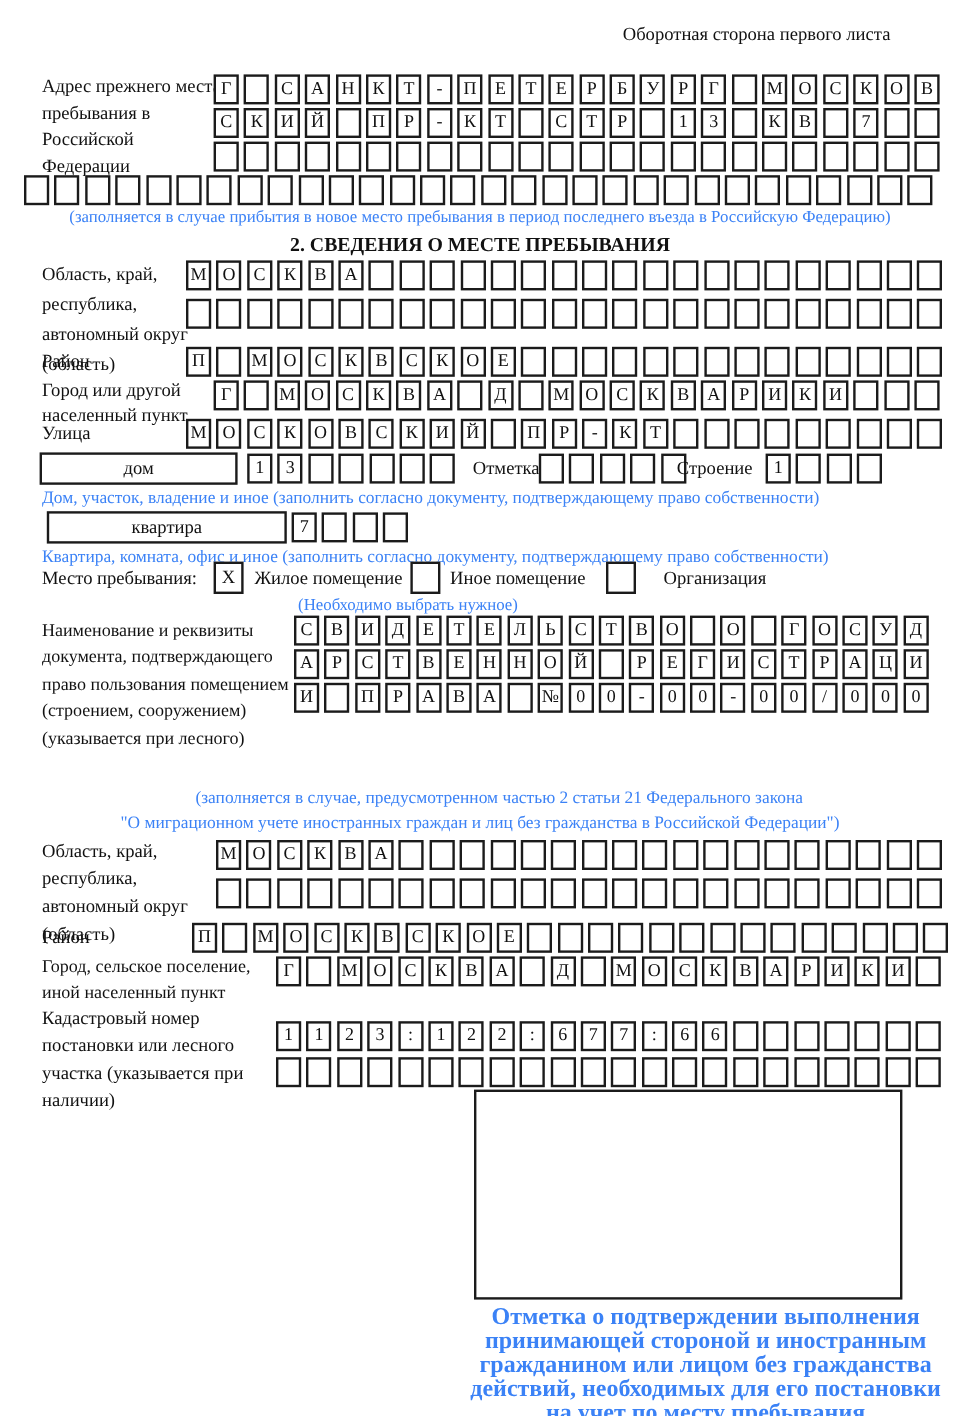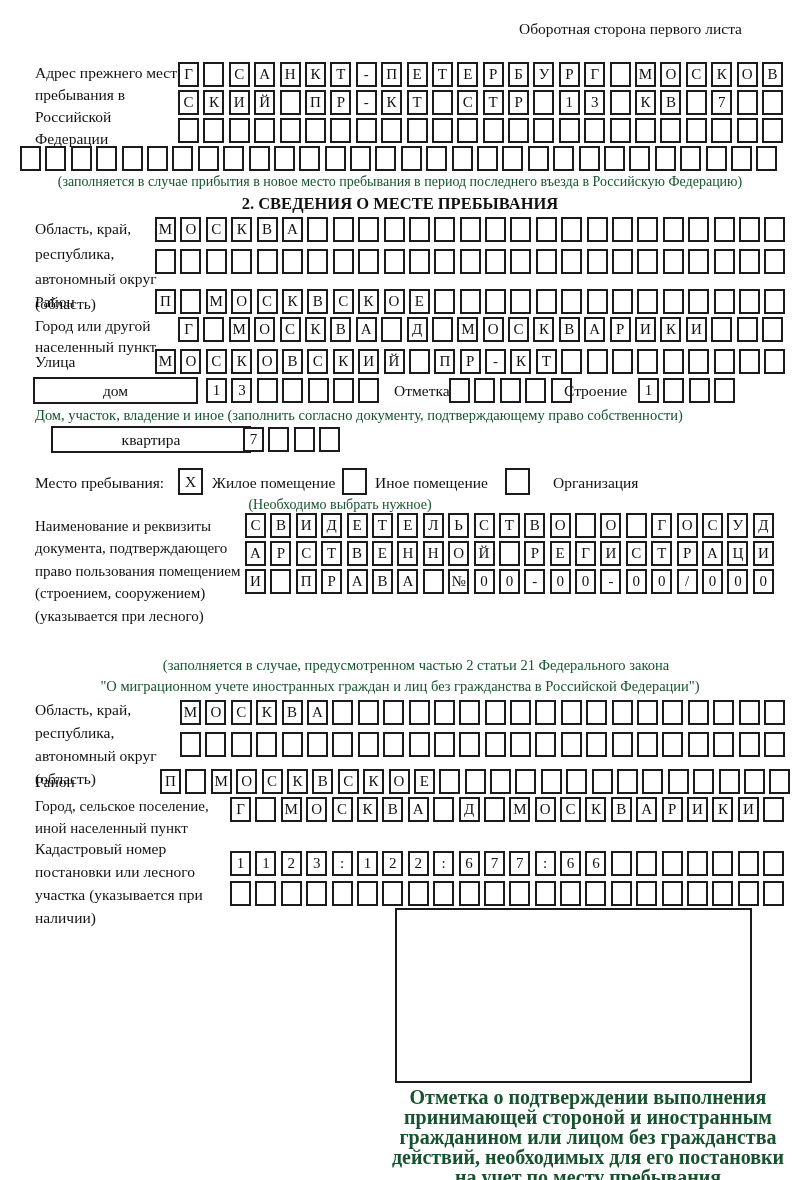--- a/index.html
+++ b/index.html
@@ -3,21 +3,21 @@
 <meta charset="utf-8">
 <style>
   html,body{margin:0;padding:0;background:#fff;}
   #page{
     position:relative;width:800px;height:1180px;background:#fff;
     font-family:"Liberation Serif","DejaVu Serif",serif;color:#111;
     overflow:hidden;
   }
   .abs{position:absolute;}
   .lbl{font-size:15.5px;line-height:22px;}
-  .cap{font-size:14px;color:#14532d;}
+  .cap{font-size:14px;color:#3b82f6;}
   .title{font-weight:bold;font-size:16.5px;text-align:center;width:100%;}
   .center{text-align:center;width:100%;}
   .cells{position:absolute;display:flex;gap:4.4px;}
   .cell{
     box-sizing:border-box;flex:none;width:21px;height:25px;
     border:2px solid #1b1b1b;display:flex;align-items:center;justify-content:center;
     font-size:15px;background:#fff;
   }
   .cells.cb .cell{width:25px;height:27px;font-size:15.5px;}
   .named-box{
@@ -310,27 +310,28 @@
     </div>
   <div class="abs lbl" style="left:564px;top:380px;">Строение</div>
   <div class="cells" style="left:638px;top:378px;">
       <div class="cell">1</div>
       <div class="cell"></div>
       <div class="cell"></div>
       <div class="cell"></div>
     </div>
   <div class="abs cap" style="left:35px;top:407px;font-size:14.5px;text-align:center;">Дом, участок, владение и иное (заполнить согласно документу, подтверждающему право собственности)</div>
 
-  <div class="named-box" style="left:51px;top:426px;width:200px;">квартира</div>
+  <div class="named-box" style="left:39px;top:426px;width:200px;">квартира</div>
   <div class="cells" style="left:243px;top:427px;">
       <div class="cell">7</div>
       <div class="cell"></div>
       <div class="cell"></div>
       <div class="cell"></div>
     </div>
+  <div class="abs cap" style="left:35px;top:456px;font-size:14.5px;">Квартира, комната, офис и иное (заполнить согласно документу, подтверждающему право собственности)</div>
 
   <div class="abs lbl" style="left:35px;top:472px;">Место пребывания:</div>
   <div class="cells cb" style="left:178px;top:468px;">
       <div class="cell">X</div>
     </div>
   <div class="abs lbl" style="left:212px;top:472px;">Жилое помещение</div>
   <div class="cells cb" style="left:342px;top:468px;">
       <div class="cell"></div>
     </div>
   <div class="abs lbl" style="left:375px;top:472px;">Иное помещение</div>

